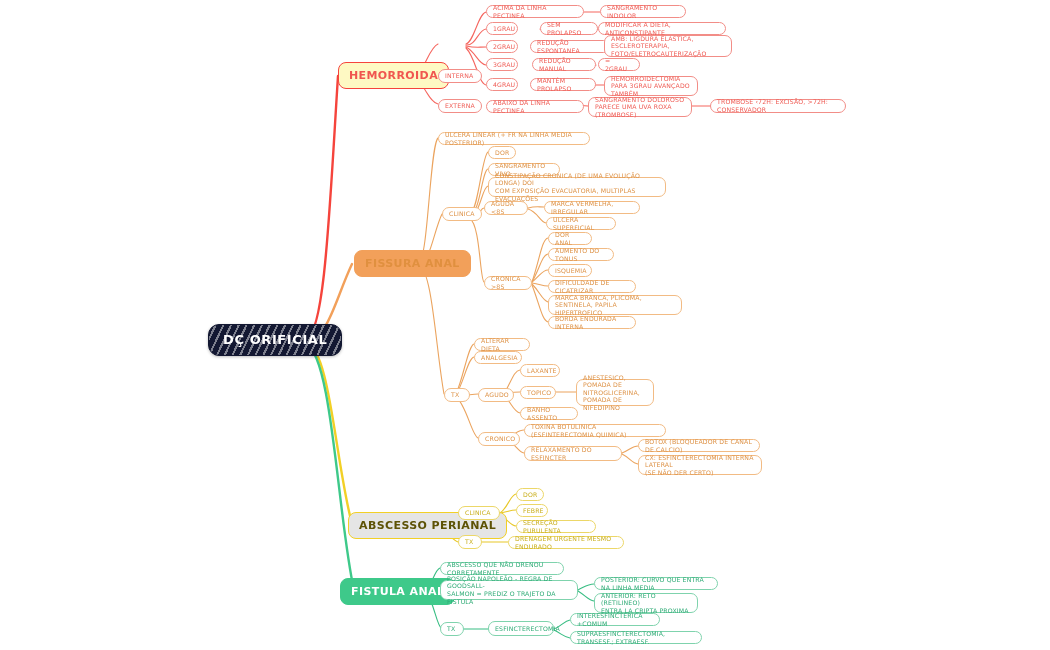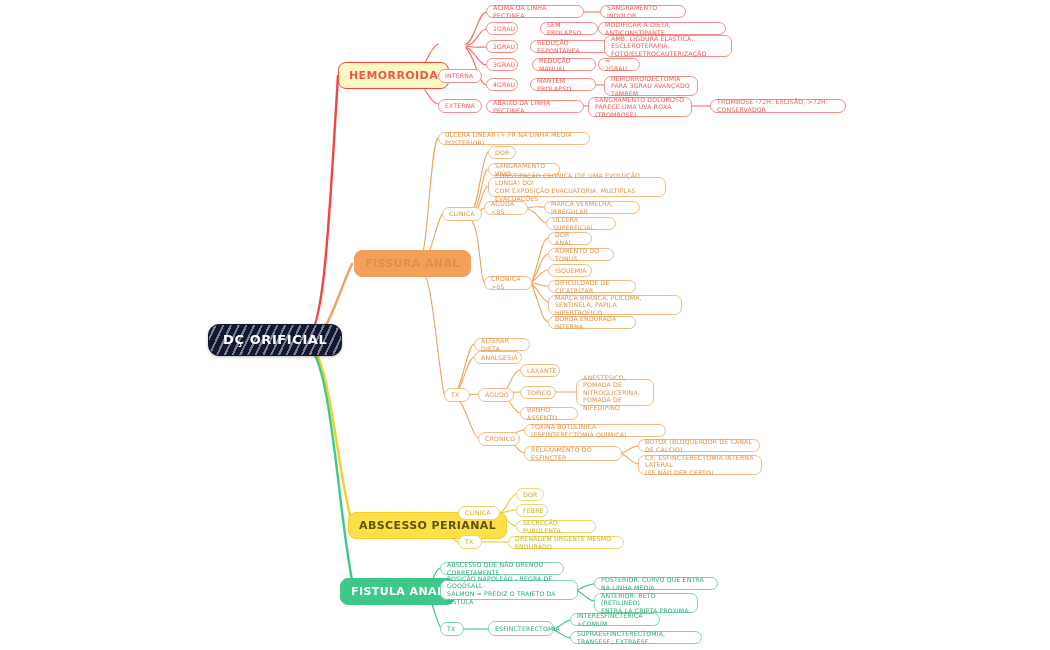--- a/index.html
+++ b/index.html
@@ -16,21 +16,21 @@
   
   .root{background:#131832;border:1px solid #131832;border-radius:11px;
         color:#ffffff;font-size:13px;font-weight:bold;letter-spacing:.6px;
         padding:7px 14px;box-shadow:0 1px 3px rgba(0,0,0,.25);}
 
   
   .main{font-size:11px;font-weight:bold;letter-spacing:.4px;border-radius:8px;
         padding:6px 10px;color:#fff;}
   .main.red{background:#fef9c3;border-color:#f5443c;}
   .main.orange{background:#f2a05a;border-color:#f2a05a;}
-  .main.yellow{background:#fde047;border-color:#f2d026;color:#5d5206;}
+  .main.yellow{background:#e5e5e5;border-color:#f2d026;color:#5d5206;}
   .main.green{background:#3ec98a;border-color:#3ec98a;}
 
   
   .red{color:#f0564f;border-color:#f4827c;background:#fff;}
   .orange{color:#e0903f;border-color:#f0b madam;}
   .lf{font-size:6.2px;letter-spacing:.15px;}
   .lf.red{color:#ef5b54;border-color:#f28d87;}
   .lf.orange{color:#dd9145;border-color:#f2bb84;}
   .lf.yellow{color:#c9ae1b;border-color:#ecd768;}
   .lf.green{color:#2fab76;border-color:#7fd3ad;}

